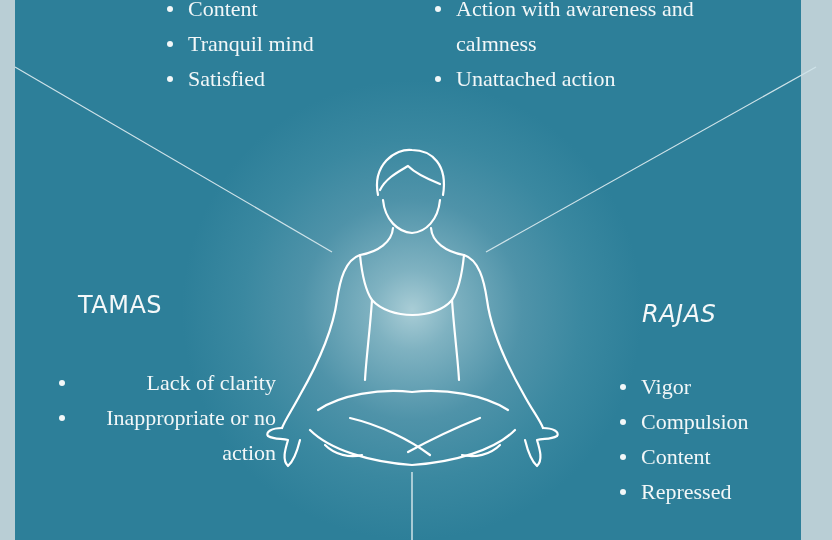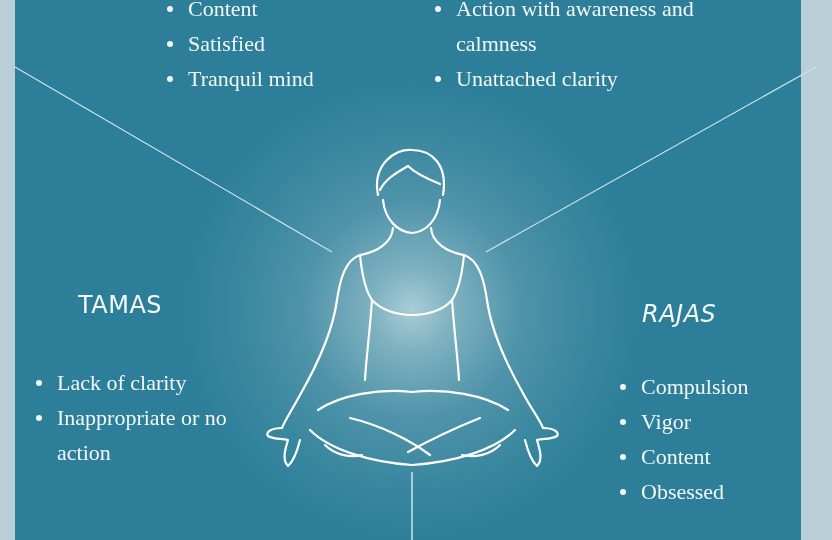--- a/index.html
+++ b/index.html
@@ -46,34 +46,34 @@
   <path d="M318 410 C340 395 380 388 412 392 C445 388 485 395 508 410"></path>
   <path d="M310 430 C330 450 370 462 412 465 C455 462 495 450 515 430"></path>
   <path d="M350 418 C380 425 410 440 430 455"></path>
   <path d="M480 418 C455 428 430 440 408 452"></path>
   <path d="M325 445 C335 455 350 458 362 455"></path>
   <path d="M500 445 C490 455 475 458 462 455"></path>
 </svg>
 
 <ul class="list" style="left:164px;top:-9px;">
   <li>Content</li>
+  <li>Tranquil mind</li>
   <li>Satisfied</li>
-  <li>Tranquil mind</li>
 </ul>
 
 <ul class="list" style="left:432px;top:-9px;width:280px;">
   <li>Action with awareness and calmness</li>
-  <li>Unattached clarity</li>
+  <li>Unattached action</li>
 </ul>
 
 <div class="head" style="left:78px;top:291px;">TAMAS</div>
-<ul class="list" style="left:33px;top:365px;width:220px;">
+<ul class="list" style="left:56px;top:365px;width:220px;text-align:right;">
   <li>Lack of clarity</li>
   <li>Inappropriate or no action</li>
 </ul>
 
 <div class="head" style="left:642px;top:300px;font-style:italic;">RAJAS</div>
 <ul class="list" style="left:617px;top:369px;">
+  <li>Vigor</li>
   <li>Compulsion</li>
-  <li>Vigor</li>
   <li>Content</li>
-  <li>Obsessed</li>
+  <li>Repressed</li>
 </ul>
 
 </body></html>

